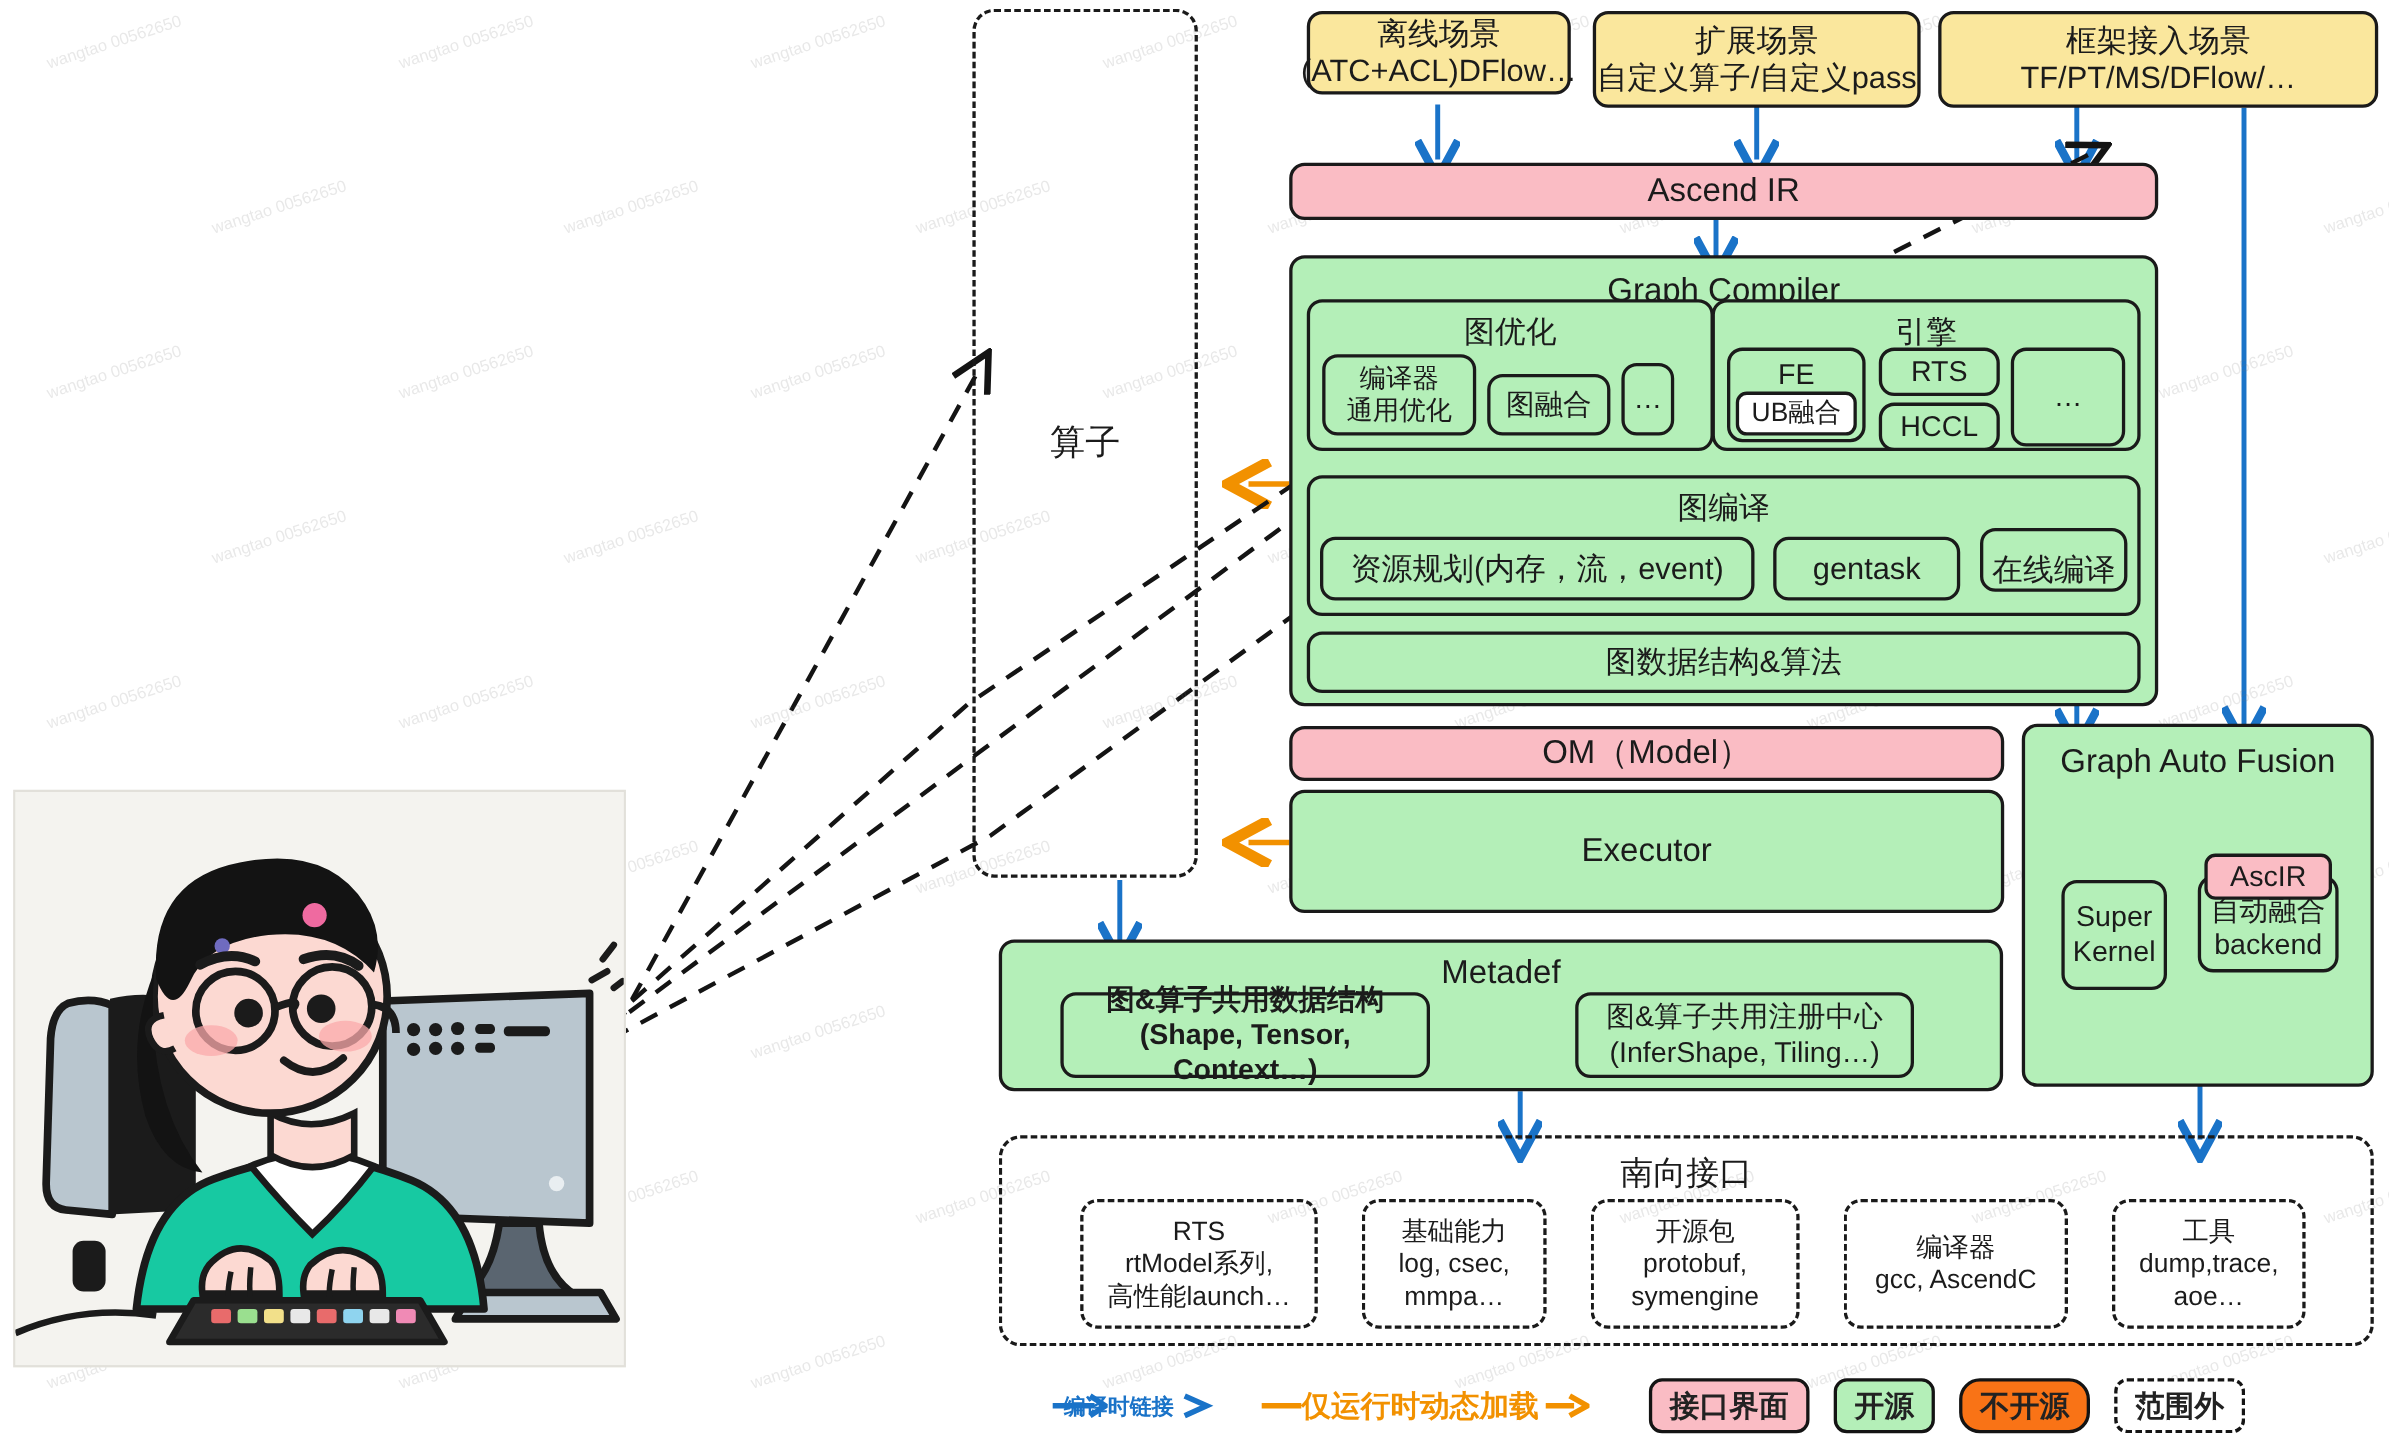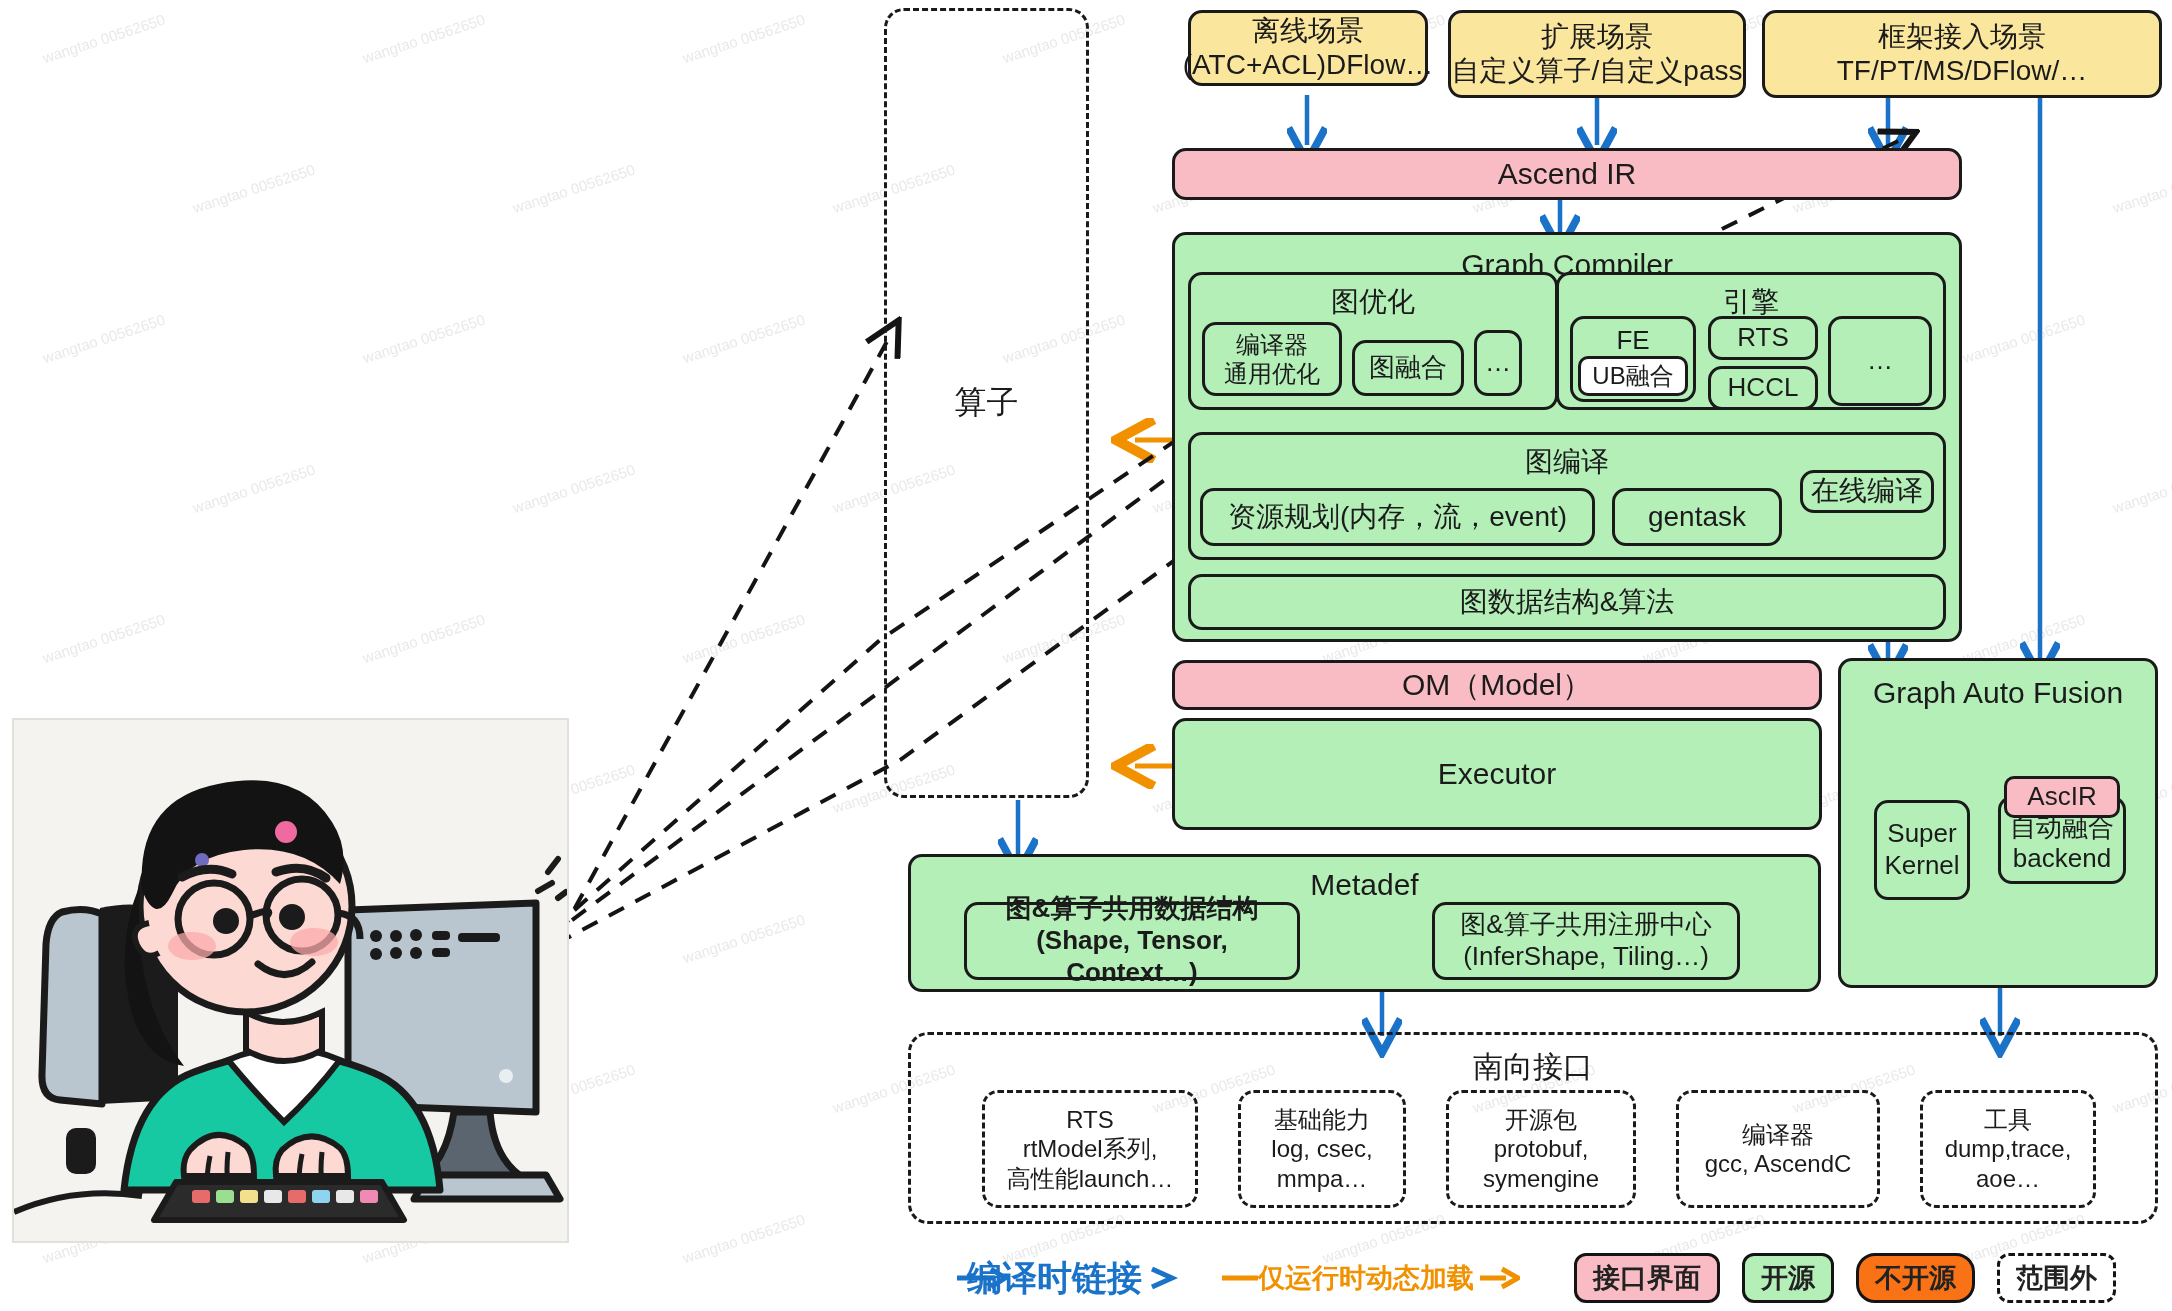--- a/index.html
+++ b/index.html
@@ -293,21 +293,21 @@
 
 <div class="box green top-label" style="left:1188px;top:432px;width:758px;height:128px;">
   <span class="t28 lbl" style="top:10px;">图编译</span>
 </div>
 <div class="box green" style="left:1200px;top:488px;width:395px;height:58px;">
   <span class="t28">资源规划(内存，流，event)</span>
 </div>
 <div class="box green" style="left:1612px;top:488px;width:170px;height:58px;">
   <span class="t28">gentask</span>
 </div>
-<div class="box green" style="left:1800px;top:470px;width:134px;height:43px;">
+<div class="box green" style="left:1800px;top:480px;width:134px;height:58px;align-items:flex-end;">
   <span class="t28">在线编译</span>
 </div>
 <div class="box green" style="left:1188px;top:574px;width:758px;height:56px;">
   <span class="t28">图数据结构&amp;算法</span>
 </div>
 
 <div class="box pink" style="left:1172px;top:660px;width:650px;height:50px;">
   <span class="t30">OM（Model）</span>
 </div>
 <div class="box green" style="left:1172px;top:718px;width:650px;height:112px;">
@@ -369,21 +369,21 @@
   <span class="t24">aoe…</span>
 </div>
 
 <div class="abs" style="left:955px;top:1252px;width:1210px;height:52px;display:flex;align-items:center;gap:22px;">
 
   <div style="display:flex;align-items:center;gap:6px;">
     <svg width="52" height="26">
       <line x1="2" y1="13" x2="40" y2="13" stroke="#1a73c8" stroke-width="5"></line>
       <path d="M36,4 L50,13 L36,22" fill="none" stroke="#1a73c8" stroke-width="5"></path>
     </svg>
-    <span style="font-size:35px;font-weight:bold;color:#1a73c8;margin-left:-46px;">编译时链接</span>
+    <span style="font-size:20px;font-weight:bold;color:#1a73c8;margin-left:-46px;">编译时链接</span>
     <svg width="34" height="26" style="margin-left:2px;">
       <path d="M2,4 L22,13 L2,22" fill="none" stroke="#1a73c8" stroke-width="5"></path>
     </svg>
   </div>
 
   <div style="display:flex;align-items:center;gap:6px;margin-left:14px;">
     <svg width="40" height="26">
       <line x1="2" y1="13" x2="38" y2="13" stroke="#f29100" stroke-width="5"></line>
     </svg>
     <span style="font-size:27px;font-weight:bold;color:#f29100;margin-left:-8px;">仅运行时动态加载</span>

